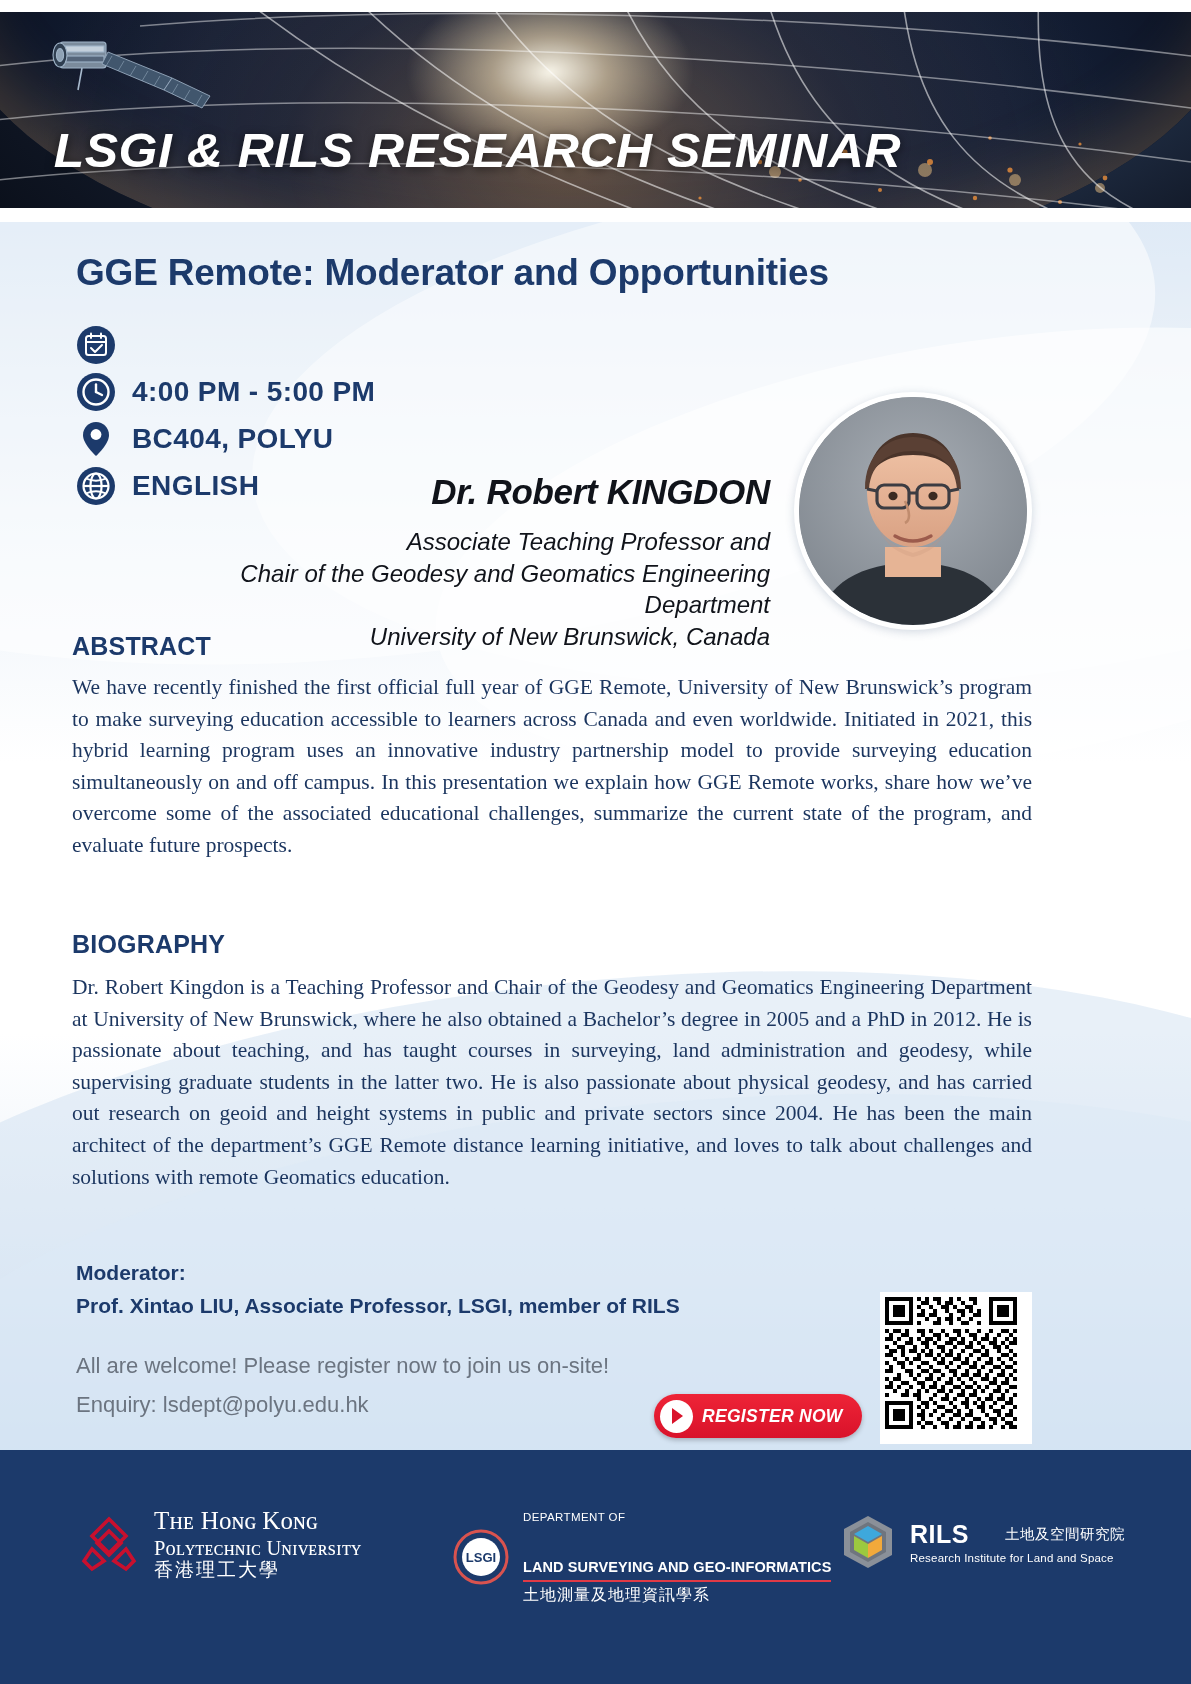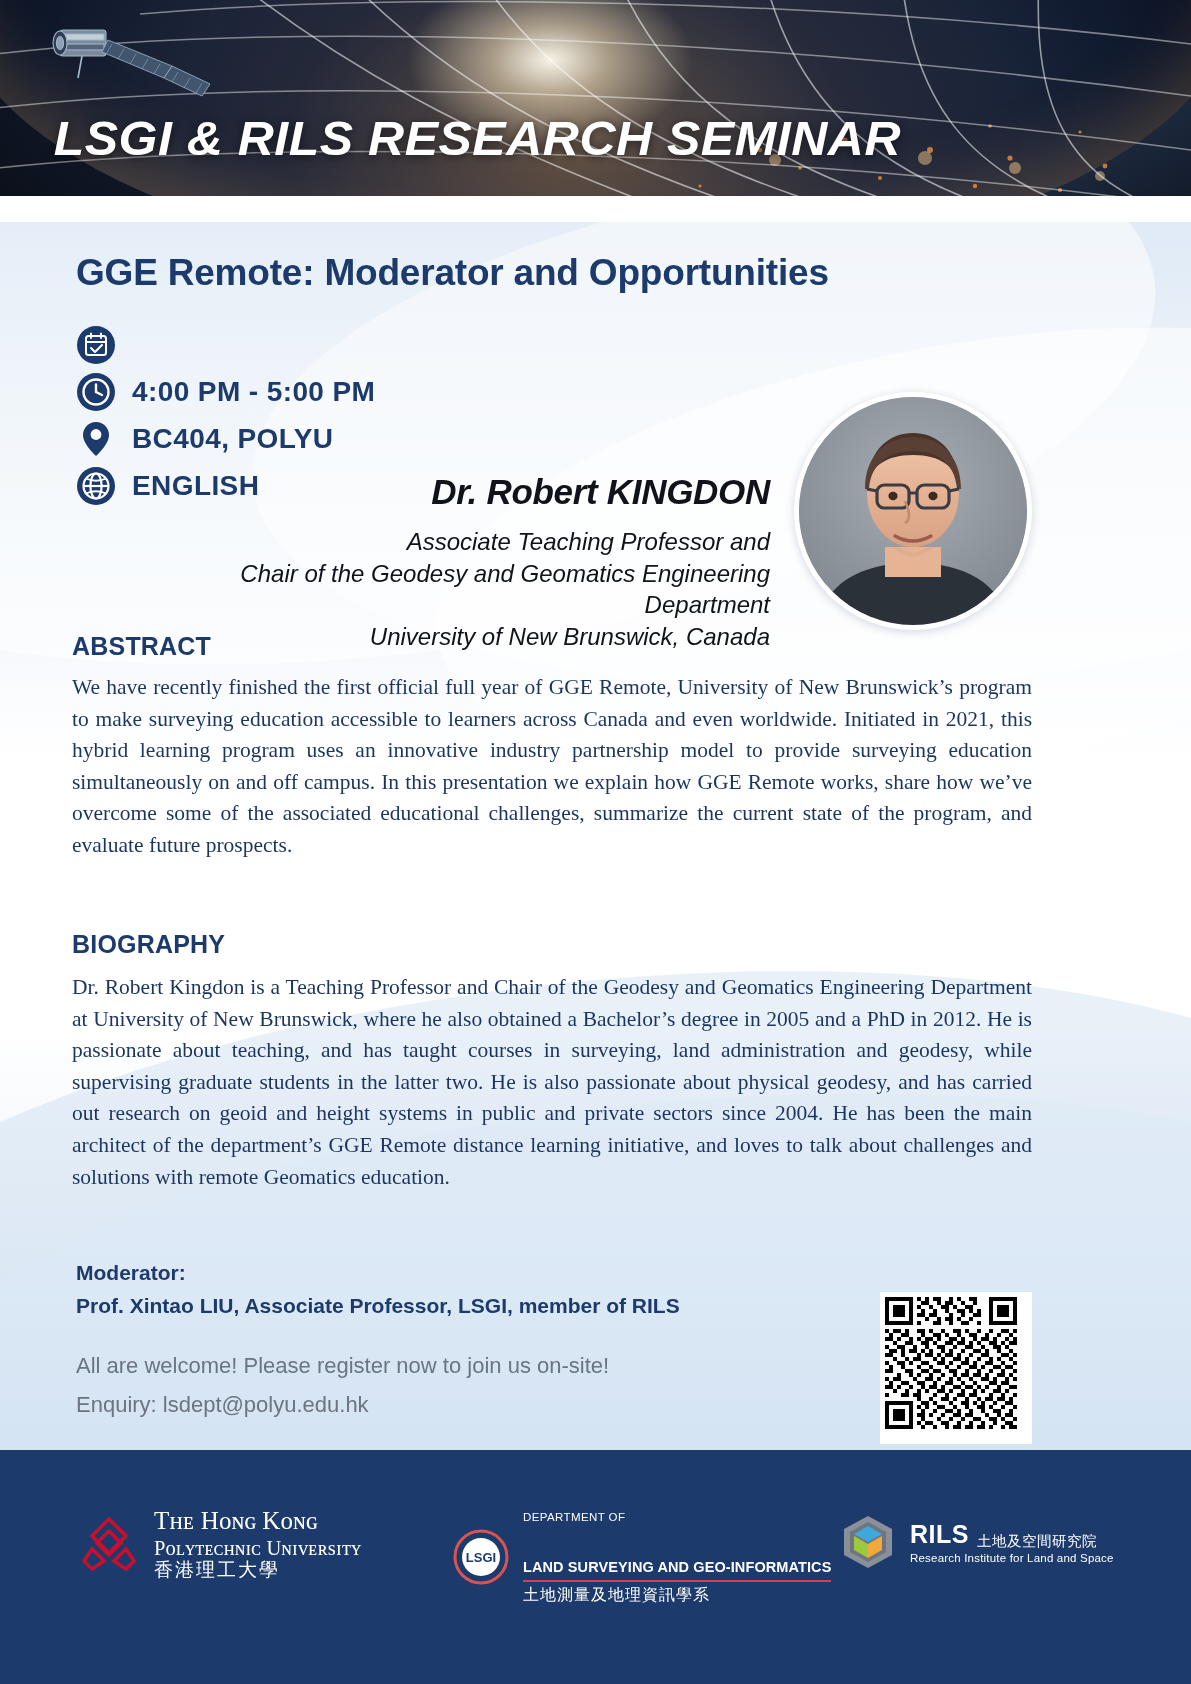--- a/index.html
+++ b/index.html
@@ -7,21 +7,21 @@
     width:1191px;height:1684px;
     font-family:"Liberation Sans", sans-serif;
     background:#ffffff;
     overflow:hidden;
     position:relative;
   }
   .poster{position:relative;width:1191px;height:1684px;overflow:hidden;}
 
   
   .banner{
-    position:absolute;left:0;top:0;width:1191px;height:196px;
+    position:absolute;left:0;top:12px;width:1191px;height:196px;
     overflow:hidden;
     background:
       radial-gradient(ellipse 520px 300px at 46% 4%, rgba(255,245,225,.95) 0%, rgba(255,220,170,.45) 22%, rgba(120,95,70,0) 60%),
       radial-gradient(ellipse 900px 520px at 62% -40%, #5d7fa8 0%, #2b3f5c 38%, #141c2c 72%, #0a0f1a 100%),
       linear-gradient(180deg,#0d1526 0%,#111a2e 60%,#0b1220 100%);
   }
   .banner .earthlimb{
     position:absolute;left:-4%;top:-150%;width:108%;height:290%;
     border-radius:50%;
     background:
@@ -155,21 +155,21 @@
   .lsgi-mark{width:58px;height:58px;flex:0 0 58px;margin-right:13px;}
   .lsgi-txt{color:#ffffff;line-height:1.25;}
   .lsgi-l1{font-size:11.5px;letter-spacing:.4px;}
   .lsgi-l2{font-size:14.5px;font-weight:bold;letter-spacing:.1px;margin-top:34px;}
   .lsgi-rule{height:2px;background:#e03a46;margin:3px 0 3px;width:100%;}
   .lsgi-l3{font-size:16px;letter-spacing:1px;}
 
   .logo-rils{position:absolute;left:838px;top:62px;display:flex;align-items:center;}
   .rils-mark{width:60px;height:60px;flex:0 0 60px;margin-right:12px;}
   .rils-txt{color:#ffffff;line-height:1.3;}
-  .rils-l1{font-size:25px;font-weight:bold;letter-spacing:.5px;display:flex;align-items:flex-end;}
+  .rils-l1{font-size:25px;font-weight:bold;letter-spacing:.5px;display:flex;align-items:center;gap:28px;}
   .rils-cn{font-size:14.5px;font-weight:normal;margin-left:8px;letter-spacing:.5px;}
   .rils-l2{font-size:11.5px;letter-spacing:.2px;}
 </style>
 </head>
 <body>
 
 <div class="poster">
 
   <div class="banner">
     <div class="earthlimb"></div>
@@ -369,20 +369,24 @@
     <div class="moderator">
       <div>Moderator:</div>
       <div>Prof. Xintao LIU, Associate Professor, LSGI, member of RILS</div>
     </div>
 
     <div class="welcome">
       <div>All are welcome! Please register now to join us on-site!</div>
       <div>Enquiry: lsdept@polyu.edu.hk</div>
     </div>
 
+    <div class="reg-btn">
+      <div class="reg-circle"></div>
+      <div class="reg-label">REGISTER NOW</div>
+    </div>
 
     <div class="qr">
       <svg viewBox="0 0 33 33" width="132" height="132" shape-rendering="crispEdges">
         <rect width="33" height="33" fill="#fff"></rect>
         <g fill="#000">
           <path d="M0 0h7v7h-7z"></path>
             <path d="M1 1h5v5h-5z" fill="#fff"></path>
             <path d="M2 2h3v3h-3z"></path>
           <path d="M26 0h7v7h-7z"></path>
             <path d="M27 1h5v5h-5z" fill="#fff"></path>

